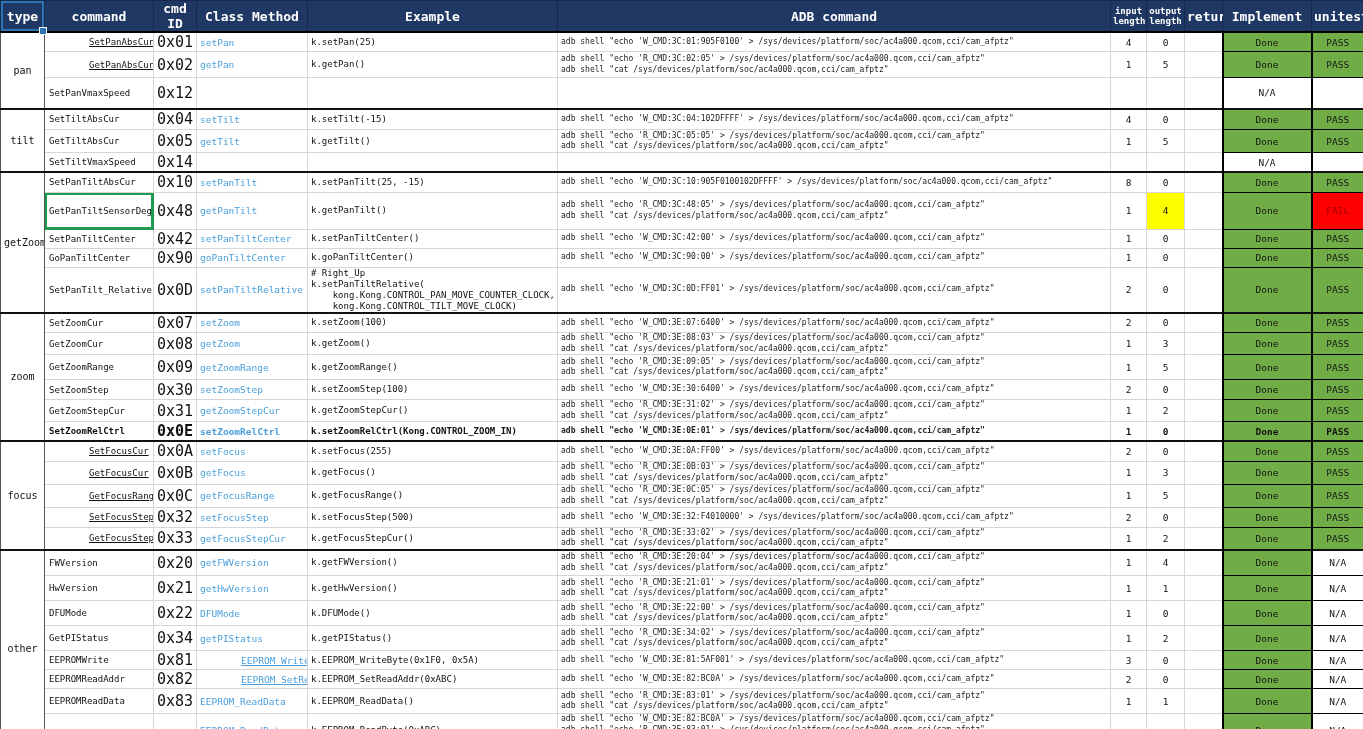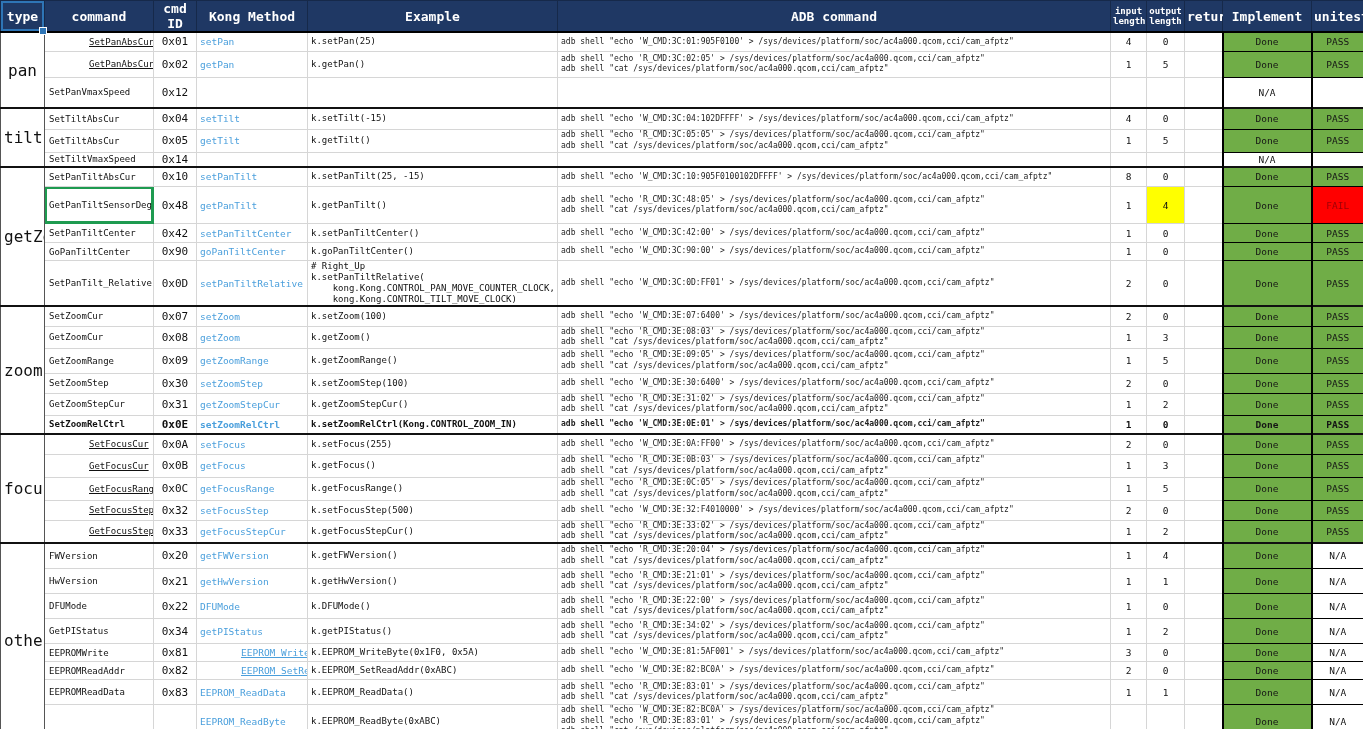--- a/index.html
+++ b/index.html
@@ -12,25 +12,25 @@
   table{border-collapse:collapse;table-layout:fixed;width:1363px;}
   thead tr{height:27px;}
   th{background:var(--header-bg);color:#fff;font-weight:bold;font-size:13px;text-align:center;
      border:1px solid #16294A;border-bottom:2px solid #000;padding:0 2px;position:relative;}
   th.small{font-size:9px;line-height:1.15;margin-left:17px;}
   th.sel-blue{box-shadow:inset 0 0 0 2px var(--sel-blue);}
   th.sel-blue::after{content:"";position:absolute;right:-3px;bottom:-4px;width:6px;height:6px;
      background:var(--sel-blue);border:1px solid #fff;z-index:3;}
   td{border:1px solid var(--grid);padding:0 3px;vertical-align:middle;overflow:hidden;color:#111;}
   tr.group-start td{border-top:2px solid var(--group-line);}
-  .c-type{text-align:center;font-size:16px;border-right:1px solid #555;border-left:1px solid #555;background:#fff;}
+  .c-type{text-align:center;font-size:10px;border-right:1px solid #555;border-left:1px solid #555;background:#fff;}
   .c-cmd{font-size:9px;padding-left:4px;}
   .c-cmd.sel-green{box-shadow:inset 0 0 0 2px var(--sel-green);border-color:var(--sel-green);}
   .link{text-decoration:underline;padding-left:44px;}
-  .c-id{font-size:11px;text-align:center;}
+  .c-id{font-size:15px;text-align:center;}
   .c-method{font-size:9.5px;color:var(--method-blue);}
   .c-example{font-size:9px;white-space:pre;line-height:11px;}
   .c-adb{font-size:8px;white-space:pre;line-height:10.5px;color:#222;}
   .c-in,.c-out,.c-ret{font-size:9.5px;text-align:center;}
   .c-out.bg-yellow{background:var(--hl-yellow);}
   .c-impl,.c-unit{font-size:9.5px;text-align:center;border:1px solid #000;}
   .c-impl{border-left-width:2px;}
   .c-unit{border-left-width:2px;}
   .bg-done{background:var(--done-green);color:#151515;}
   .bg-fail{background:var(--fail-red);color:var(--fail-text);}
@@ -50,21 +50,21 @@
       <col style="width:38px">
     <col style="width:38px">
       <col style="width:89px">
       <col style="width:52px">
   </colgroup>
   <thead>
     <tr>
       <th class="sel-blue">type</th>
       <th>command</th>
       <th>cmd ID</th>
-      <th>Kong Method</th>
+      <th>Class Method</th>
       <th>Example</th>
       <th>ADB command</th>
       <th class="small">input length</th>
       <th class="small">output length</th>
       <th>return</th>
       <th>Implement</th>
       <th>unitest</th>
     </tr>
   </thead>
   <tbody id="tbody">

